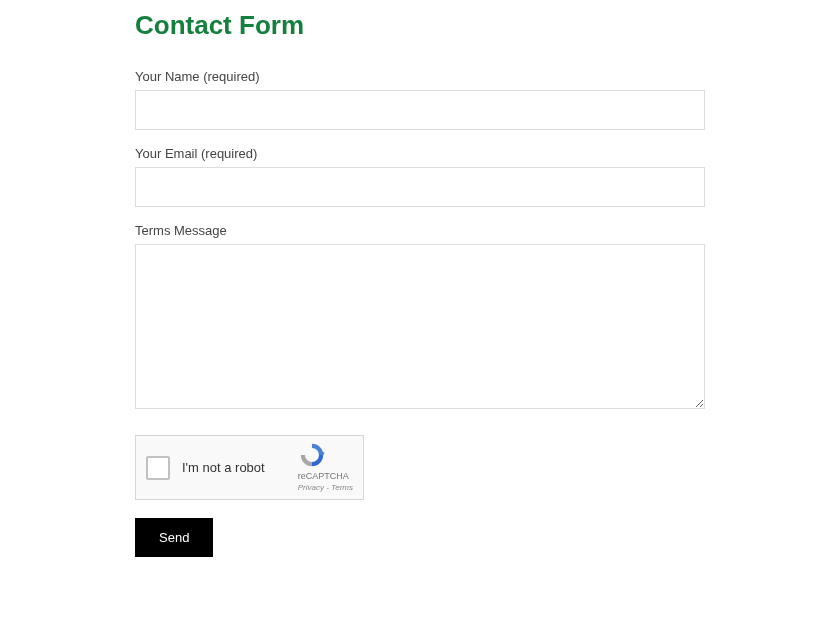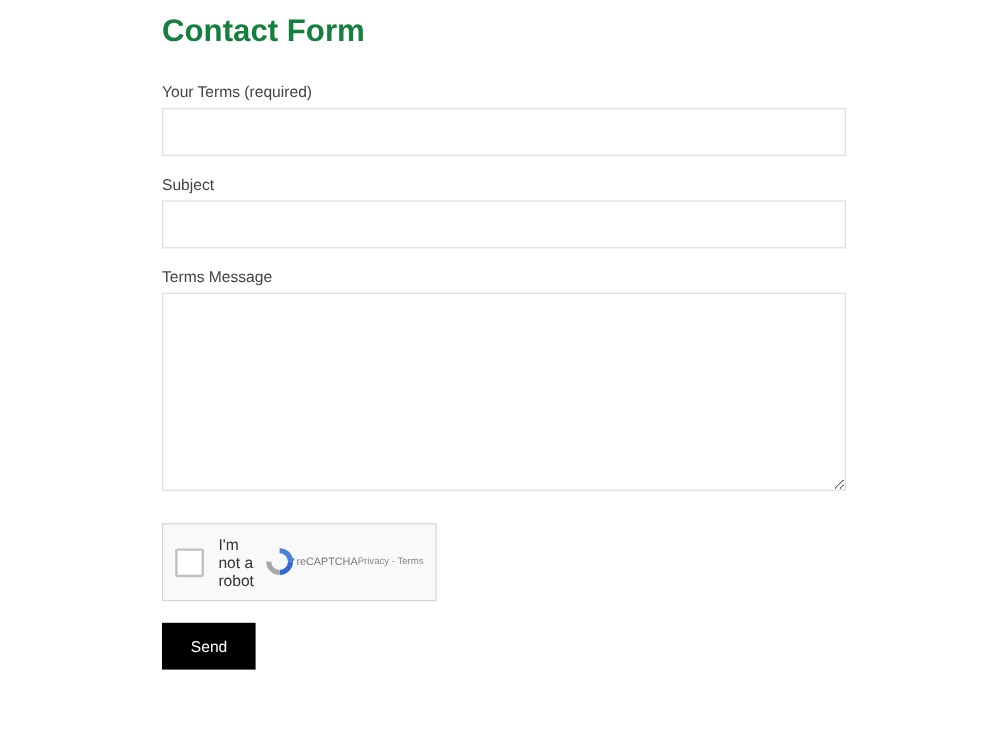--- a/index.html
+++ b/index.html
@@ -67,65 +67,65 @@
       margin-right: 12px;
       cursor: pointer;
     }
     .recaptcha-label {
       font-size: 13px;
       color: #333;
       flex: 1;
     }
     .recaptcha-right {
       display: flex;
-      flex-direction: row;
-      align-items: center;
+      flex-direction: column;
       font-size: 9px;
       color: #888;
       line-height: 1.3;
     }
     .recaptcha-icon {
       width: 28px;
       height: 28px;
       margin-bottom: 2px;
     }
     .recaptcha-brand {
       font-size: 9px;
       color: #777;
     }
     .recaptcha-links {
       font-size: 8px;
       color: #888;
+      font-style: italic;
     }
     .send-button {
       background: #000;
       color: #fff;
       border: none;
       padding: 12px 24px;
       font-size: 13px;
       cursor: pointer;
     }
   </style>
 </head>
 <body>
 
 <h1 class="page-title">Contact Form</h1>
 
 <form>
 
-
   <div class="form-group">
-    <label class="form-label">Your Terms (required)</label>
+    <label class="form-label">Your Name (required)</label>
     <input type="text" class="form-input" value="" style="">
   </div>
 
   <div class="form-group">
-    <label class="form-label">Subject</label>
+    <label class="form-label">Your Email (required)</label>
     <input type="text" class="form-input" value="" style="">
   </div>
+
 
   <div class="form-group">
     <label class="form-label">Terms Message</label>
     <textarea class="form-textarea" style=""></textarea>
   </div>
 
   <div class="recaptcha-box">
     <div class="recaptcha-checkbox"></div>
     <div class="recaptcha-label">I'm not a robot</div>
     <div class="recaptcha-right">

